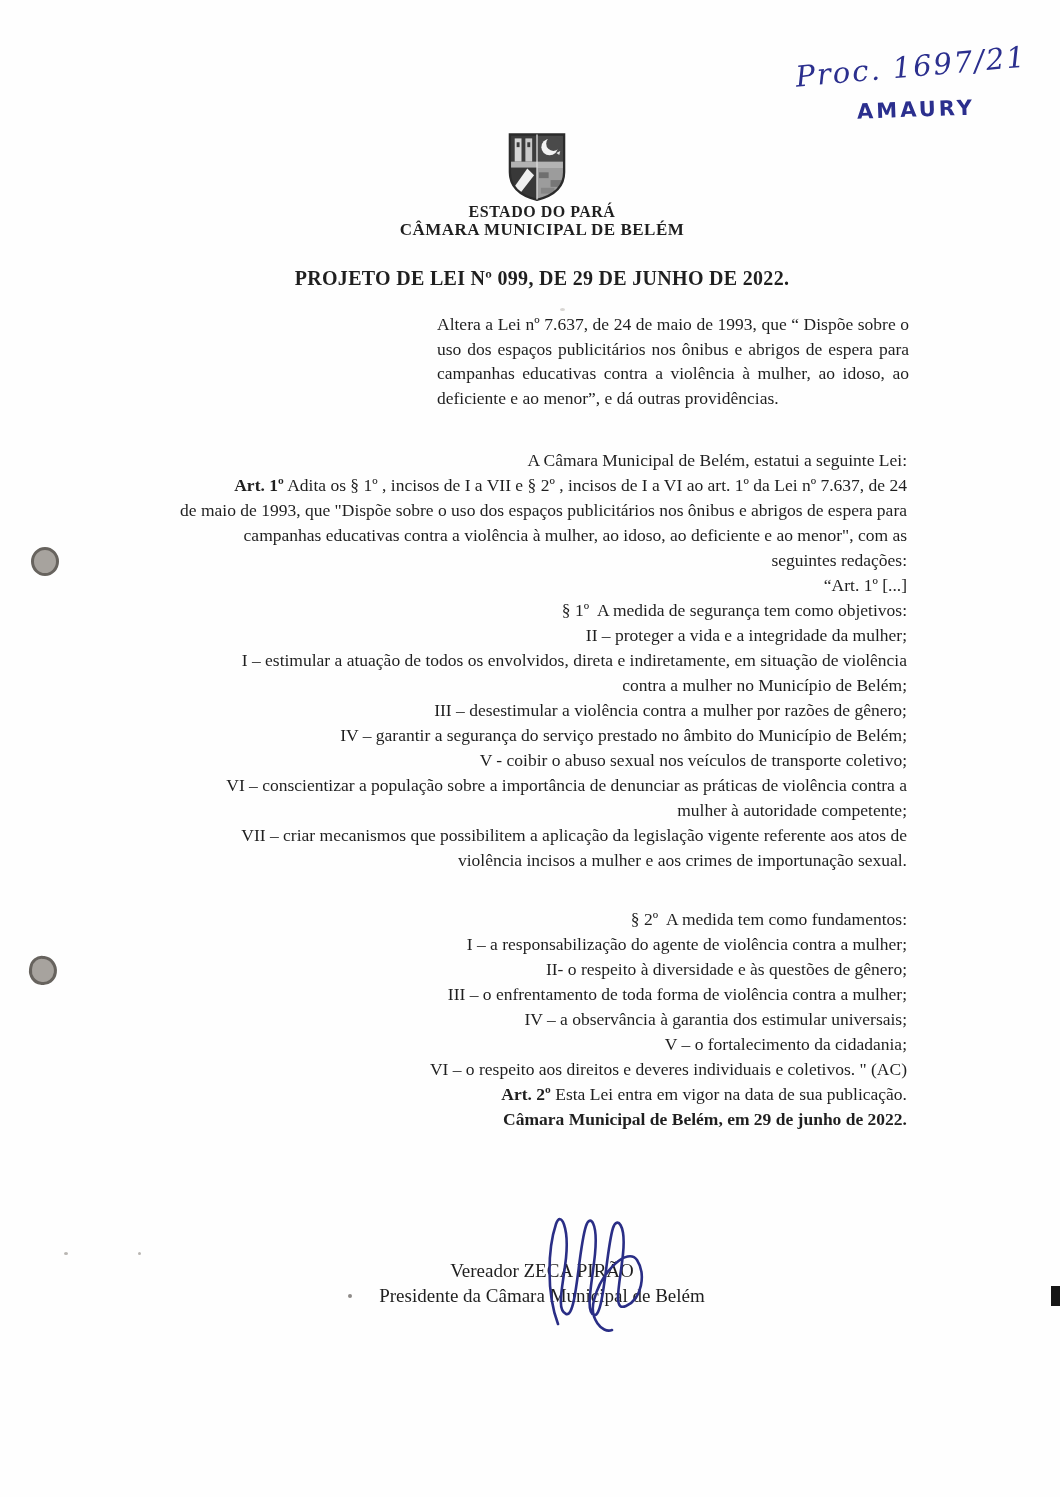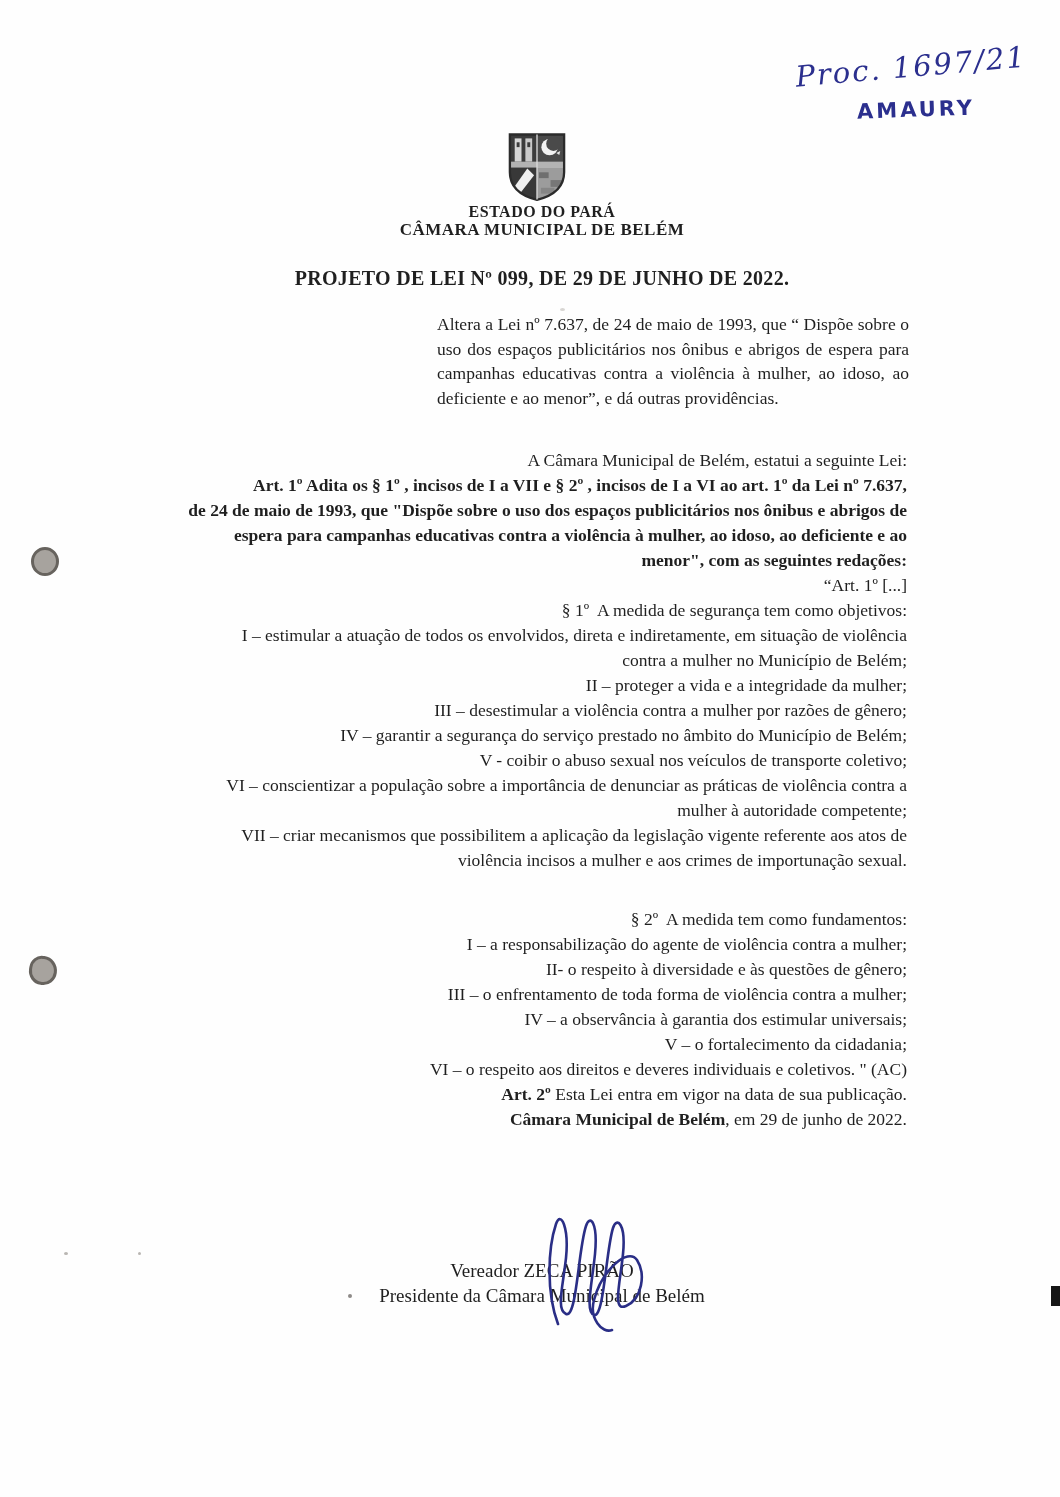--- a/index.html
+++ b/index.html
@@ -49,26 +49,26 @@
   }
   
   .body-text{
     position:absolute;left:177px;top:448px;width:730px;
     font-size:17.5px;line-height:25px;
   }
   .body-text p{margin:0;text-align:right;}
   .indent{text-indent:55px;}
   .just{text-align:justify;}
   .preamble{margin-bottom:22px;}
-  .art1{margin-bottom:21px;font-weight:bold;}
+  .art1{margin-bottom:21px;}
   .quote-block{margin-left:19px;}
   .q-par1{margin-bottom:20px;}
   .q-par2{margin-top:2px;margin-bottom:22px;}
   .art2{margin-top:15px;}
-  .closing{margin-top:31px;}
+  .closing{margin-top:31px;font-weight:bold;}
   
   .sig-block{
     position:absolute;left:177px;top:1258px;width:730px;
     text-align:center;font-weight:normal;font-size:19px;line-height:25px;
   }
   .sig-scrawl{position:absolute;left:536px;top:1212px;width:112px;height:126px;}
   
   .hole{
     position:absolute;width:28px;height:29px;border-radius:50%;
     background:#a7a39e;border:3px solid #67635e;box-sizing:border-box;
@@ -135,22 +135,22 @@
   <div class="body-text">
 
     <p class="preamble indent">A Câmara Municipal de Belém, estatui a seguinte Lei:</p>
 
     <p class="art1 indent just"><b>Art. 1º</b> <span>Adita os § 1º , incisos de I a VII e § 2º , incisos de I a VI ao art. 1º da Lei nº 7.637, de 24 de maio de 1993, que "Dispõe sobre o uso dos espaços publicitários nos ônibus e abrigos de espera para campanhas educativas contra a violência à mulher, ao idoso, ao deficiente e ao menor", com as seguintes redações:</span></p>
 
     <div class="quote-block">
       <p>“Art. 1º [...]</p>
       <p class="q-par1"><span>§ 1º</span>&nbsp; <span>A medida de segurança tem como objetivos:</span></p>
 
+      <p class="just">II – proteger a vida e a integridade da mulher;</p>
       <p class="just">I – estimular a atuação de todos os envolvidos, direta e indiretamente, em situação de violência contra a mulher no Município de Belém;</p>
-      <p class="just">II – proteger a vida e a integridade da mulher;</p>
       <p class="just">III – desestimular a violência contra a mulher por razões de gênero;</p>
       <p class="just">IV – garantir a segurança do serviço prestado no âmbito do Município de Belém;</p>
       <p class="just">V - coibir o abuso sexual nos veículos de transporte coletivo;</p>
       <p class="just">VI – conscientizar a população sobre a importância de denunciar as práticas de violência contra a mulher à autoridade competente;</p>
       <p class="just">VII – criar mecanismos que possibilitem a aplicação da legislação vigente referente aos atos de violência incisos a mulher e aos crimes de importunação sexual.</p>
 
       <p class="q-par2" style="margin-top:34px;"><span>§ 2º</span>&nbsp; <span>A medida tem como fundamentos:</span></p>
 
       <p class="just">I – a responsabilização do agente de violência contra a mulher;</p>
       <p class="just">II- o respeito à diversidade e às questões de gênero;</p>

